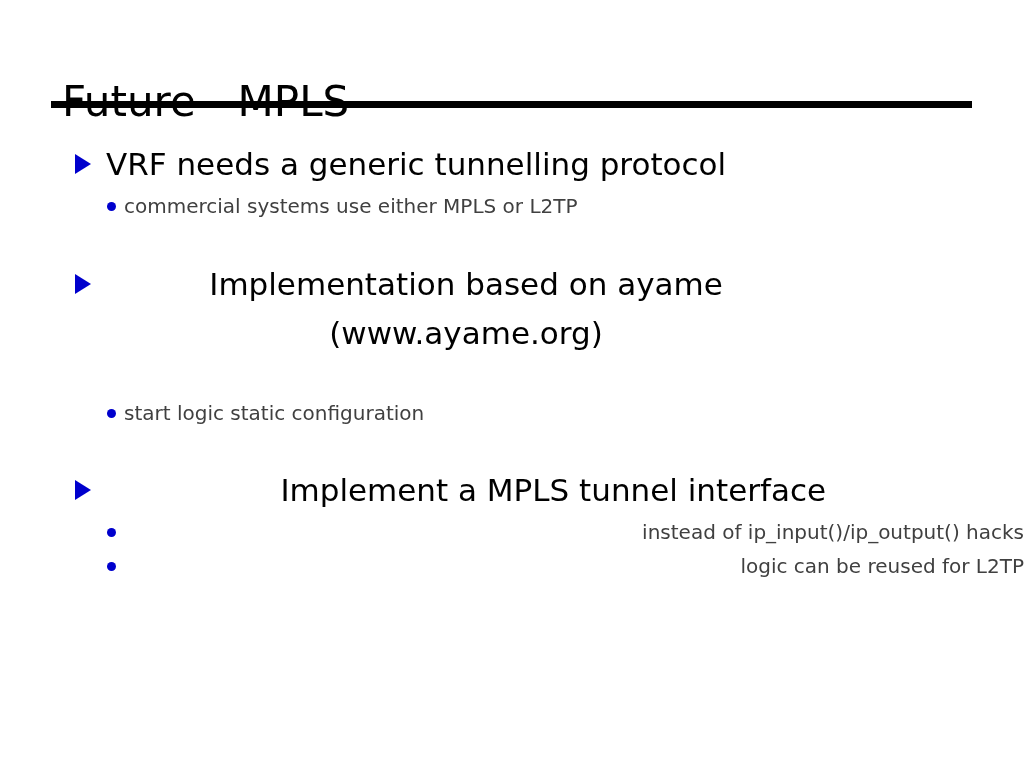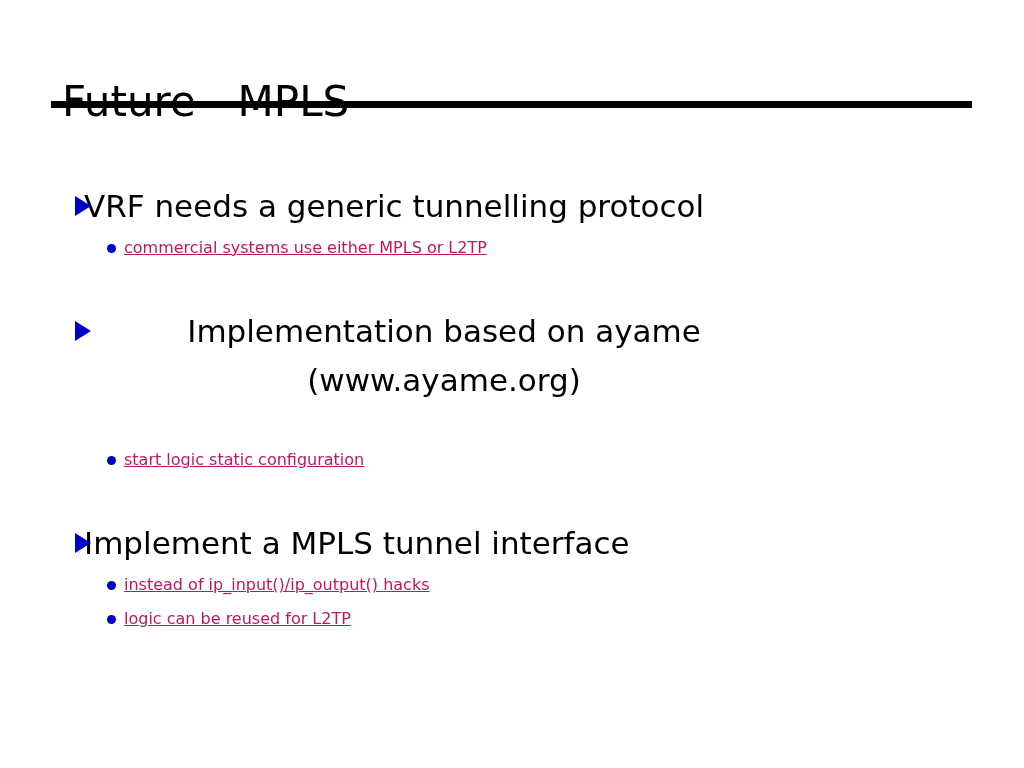--- a/index.html
+++ b/index.html
@@ -49,31 +49,30 @@
     width: 1024px;
   }
 
   .bullet-group {
     margin: 0;
     padding: 0;
   }
   .bullet-group.gap-1 { margin-top: 0px; }
   .bullet-group.gap-2 { margin-top: 37px; text-align: center; }
   .bullet-group.gap-3 { margin-top: 38px; }
-  .bullet-group.gap-4 { margin-top: 36px; }
+  .bullet-group.gap-4 { margin-top: 36px; text-align: right; }
 
   
   .l1 {
     position: relative;
-    padding-left: 84px;
+    padding-left: 106px;
     font-size: 31px;
     line-height: 49px;
     color: #000000;
     min-height: 40px;
-    margin-top: 42px;
   }
   .l1 .tri {
     position: absolute;
     left: 75px;
     top: 14px;
     width: 0;
     height: 0;
     border-top: 10px solid transparent;
     border-bottom: 10px solid transparent;
     border-left: 16px solid #0000cd;
@@ -85,24 +84,23 @@
 
   
   .l2-list {
     margin: 0;
     padding: 0;
     list-style: none;
   }
   .l2 {
     position: relative;
     padding-left: 124px;
-    font-size: 16px;
+    font-size: 20px;
     line-height: 34px;
-    color: #be185d;
-    text-decoration: underline;
+    color: #404040;
   }
   .l2 .dot {
     position: absolute;
     left: 107px;
     top: 13px;
     width: 9px;
     height: 9px;
     border-radius: 50%;
     background: #0000cd;
   }

